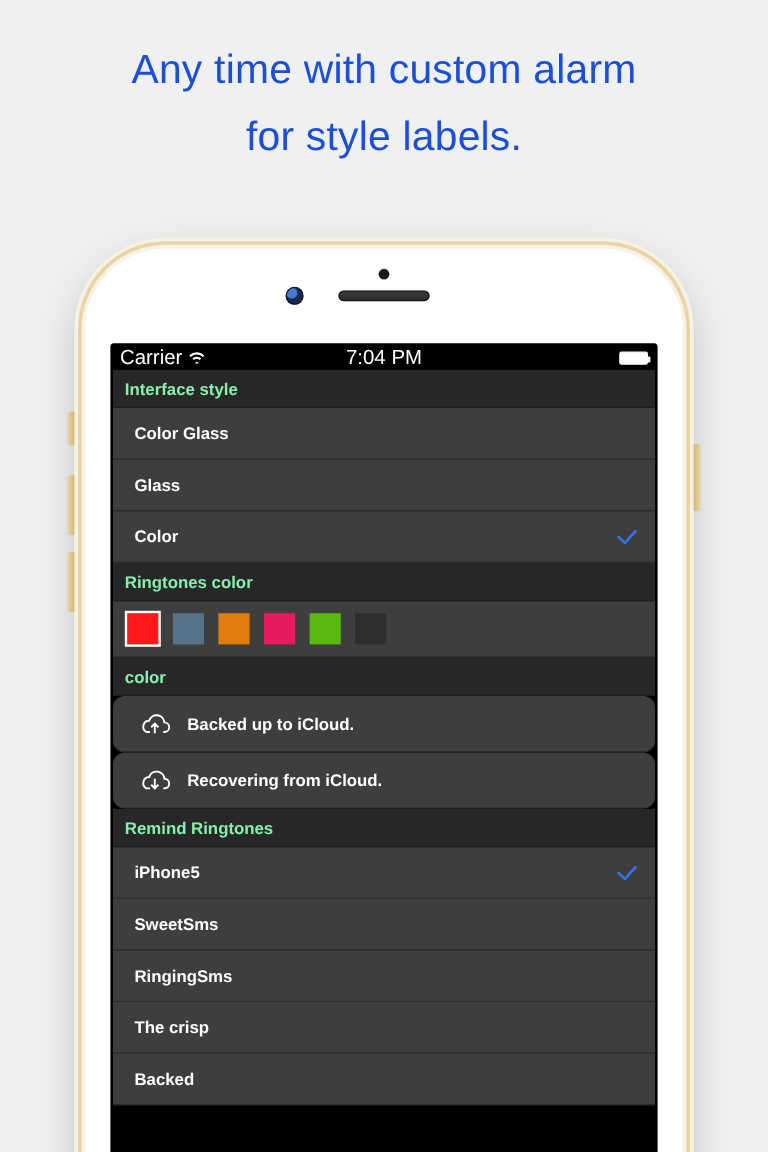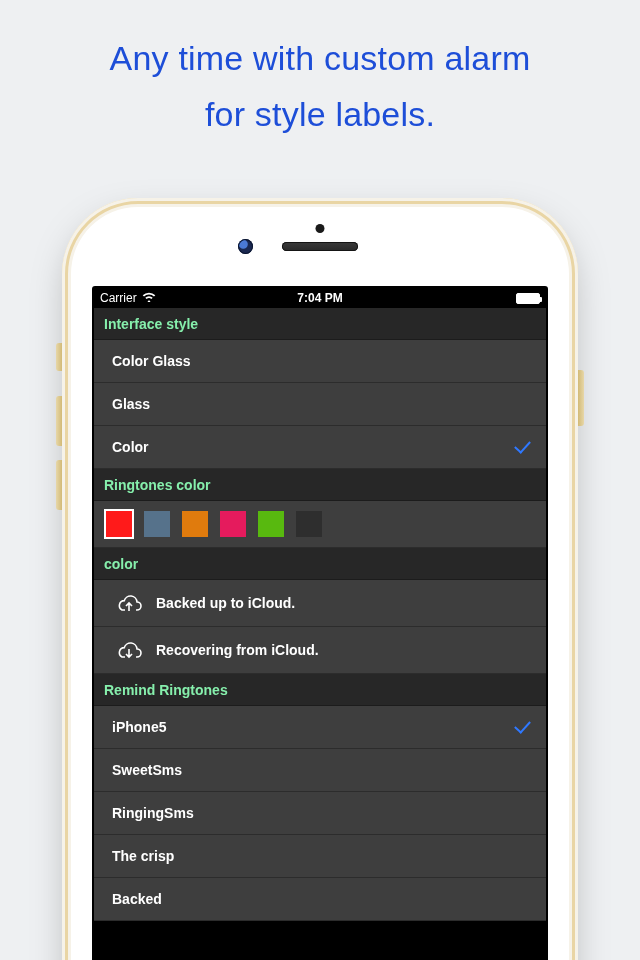--- a/index.html
+++ b/index.html
@@ -94,24 +94,24 @@
   }
 
   
   .statusbar {
     height: 20px;
     background: #000;
     display: flex;
     align-items: center;
     justify-content: space-between;
     padding: 0 6px;
-    font-size: 12px;
+    font-size: 17px;
   }
   .sb-left { display:flex; align-items:center; gap:5px; }
-  .sb-time { position:absolute; left:50%; transform:translateX(-50%); font-weight:700;text-align:right; }
+  .sb-time { position:absolute; left:50%; transform:translateX(-50%); font-weight:400;text-align:right; }
   .wifi-icon { display:inline-block; }
   .battery {
     width: 24px; height: 11px; border: 1px solid #fff; border-radius: 2px;
     position: relative; background:#fff;
   }
   .battery::after {
     content:""; position:absolute; right:-3px; top:3px; width:2px; height:5px;
     background:#fff; border-radius:0 1px 1px 0;
   }
 
@@ -153,21 +153,21 @@
     gap: 12px;
   }
   .swatch {
     width: 26px; height: 26px;
   }
   .swatch.selected { outline: 2px solid #fff; outline-offset: 0; }
   .cloud-icon {
     width: 26px; height: 20px;
     flex: 0 0 26px;
   }
-  .row.icloud { padding-left: 22px; font-weight:600; }
+  .row.icloud { padding-left: 22px; font-weight:600;border-radius:10px; }
 </style>
 </head>
 <body>
 
 <div class="headline">
   <span>Any time with custom alarm</span><br>
   <span>for style labels.</span>
 </div>
 
 <div class="phone">

